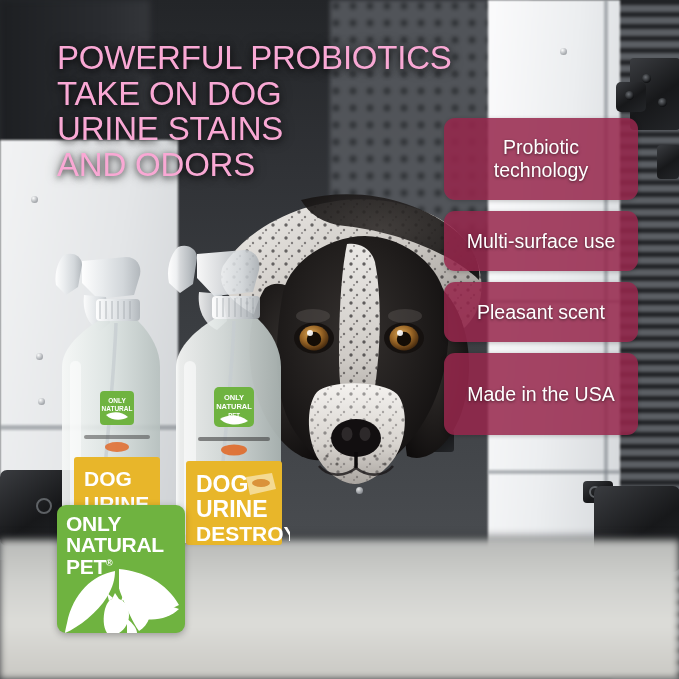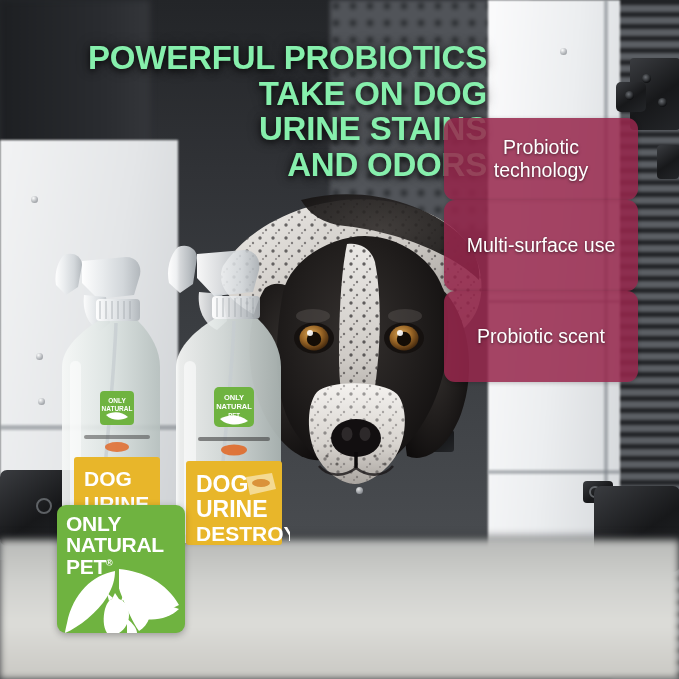--- a/index.html
+++ b/index.html
@@ -107,51 +107,51 @@
 
   
   .bottle { position:absolute; }
   .bottle svg { display:block; }
   .b1 { left:48px;  top:243px; }
   .b2 { left:160px; top:237px; }
 
   
   .headline {
     position:absolute; left:57px; top:40px; width:430px;
-    color:#86efac;
-    font-weight:700;
+    color:#f9a8d4;
+    font-weight:400;
     font-size:33px;
     line-height:1.08;
     letter-spacing:-0.2px;
     text-transform:uppercase;
     text-shadow:
       0 2px 6px rgba(0,0,0,.70),
       0 0 14px rgba(0,0,0,.45);
     white-space:pre-line;
-    text-align:right;
   }
 
   
   .badges { position:absolute; left:444px; top:118px; width:200px; }
   .badge {
     position:relative;
     width:194px;
+    margin-bottom:11px;
     border-radius:11px;
     background:rgba(150,38,76,0.86);
     color:#ffffff;
     font-size:19.5px;
     line-height:1.18;
     text-align:center;
     display:flex; align-items:center; justify-content:center;
     padding:10px 12px;
     text-shadow:0 1px 3px rgba(0,0,0,.55);
     box-shadow:0 1px 4px rgba(0,0,0,.22);
   }
   .badge.two-line { height:82px; }
-  .badge.one-line { height:91px;text-align:right; }
+  .badge.one-line { height:60px;text-align:right; }
 
   
   .onp-logo {
     position:absolute; left:57px; top:505px;
     width:128px; height:128px;
     background:#6fb340;
     border-radius:9px;
     box-shadow:0 2px 7px rgba(0,0,0,.3);
     overflow:hidden;
   }
@@ -426,21 +426,23 @@
 
   <div class="headline">POWERFUL PROBIOTICS
 TAKE ON DOG
 URINE STAINS
 AND ODORS</div>
 
   <div class="badges">
     <div class="badge two-line">Probiotic
 technology</div>
     <div class="badge one-line">Multi-surface use</div>
-    <div class="badge one-line">Probiotic scent</div>
+    <div class="badge one-line">Pleasant scent</div>
+    <div class="badge two-line">Made in the
+USA</div>
   </div>
 
   <div class="onp-logo">
     <div class="onp-text">ONLY
 NATURAL
 PET<span class="onp-reg">®</span></div>
     <svg class="onp-art" viewBox="0 0 128 72" xmlns="http://www.w3.org/2000/svg">
 
       <path d="M58,10 C36,14 16,32 10,62 C8,70 8,72 8,72 C22,66 40,52 50,36 C56,26 58,18 58,10 Z" fill="#ffffff"></path>
 

